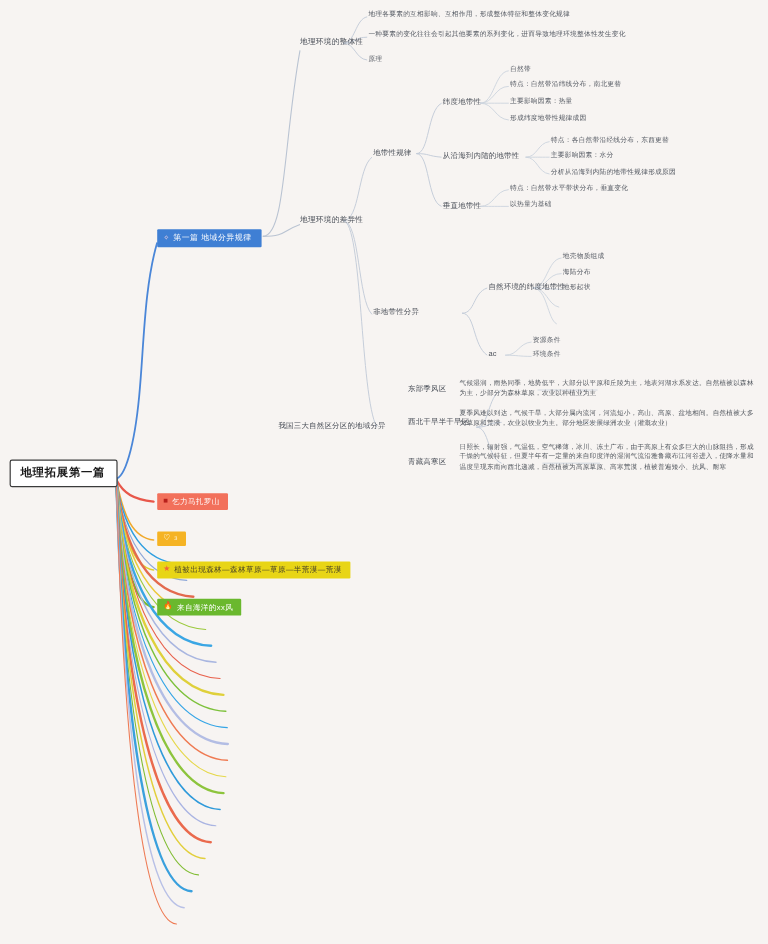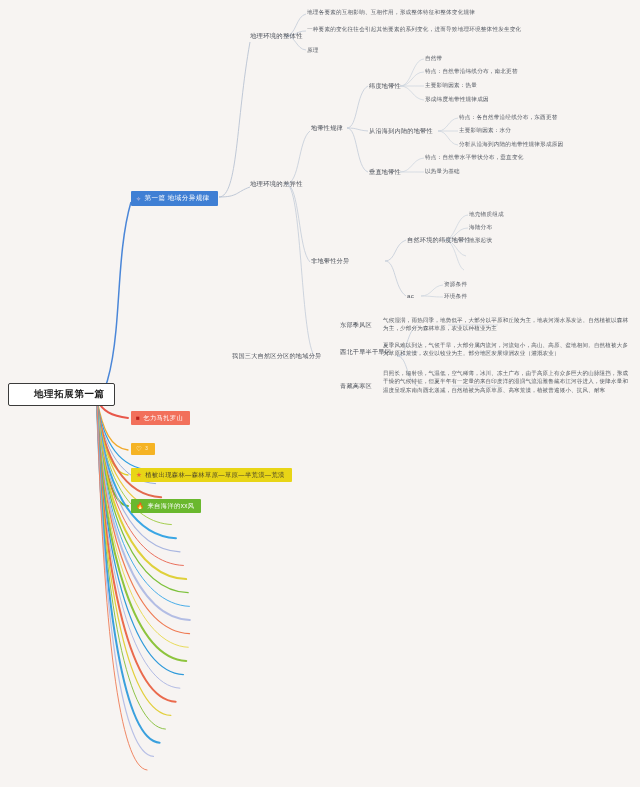--- a/index.html
+++ b/index.html
@@ -18,21 +18,21 @@
     letter-spacing:.2px;
   }
   .t1{font-size:6.4px;}
   .t2{font-size:6.2px;}
   .t3{font-size:5.6px;color:#555a63;}
   .para{font-size:5.5px;color:#53585f;line-height:1.5;}
   
   .root{
     position:absolute;
     left:8px;top:383px;
-    padding:4px 9px 4px 25px;
+    padding:4px 9px 4px 8px;
     background:#ffffff;
     border:1.4px solid #3b3b3b;
     border-radius:2px;
     font-size:9.5px;
     font-weight:bold;
     color:#1b1b1b;
     letter-spacing:.6px;
     z-index:6;
   }
   

